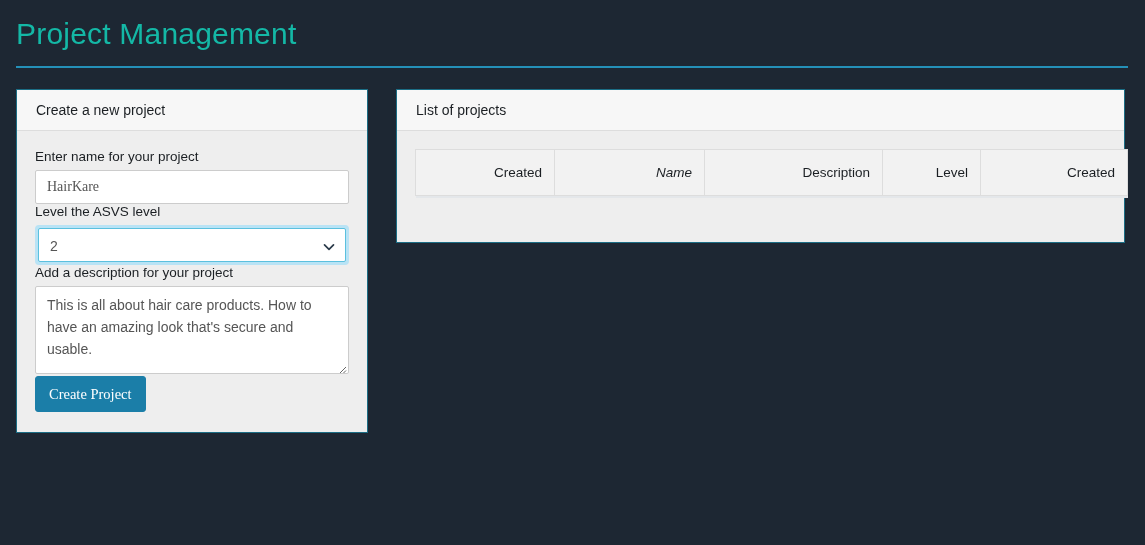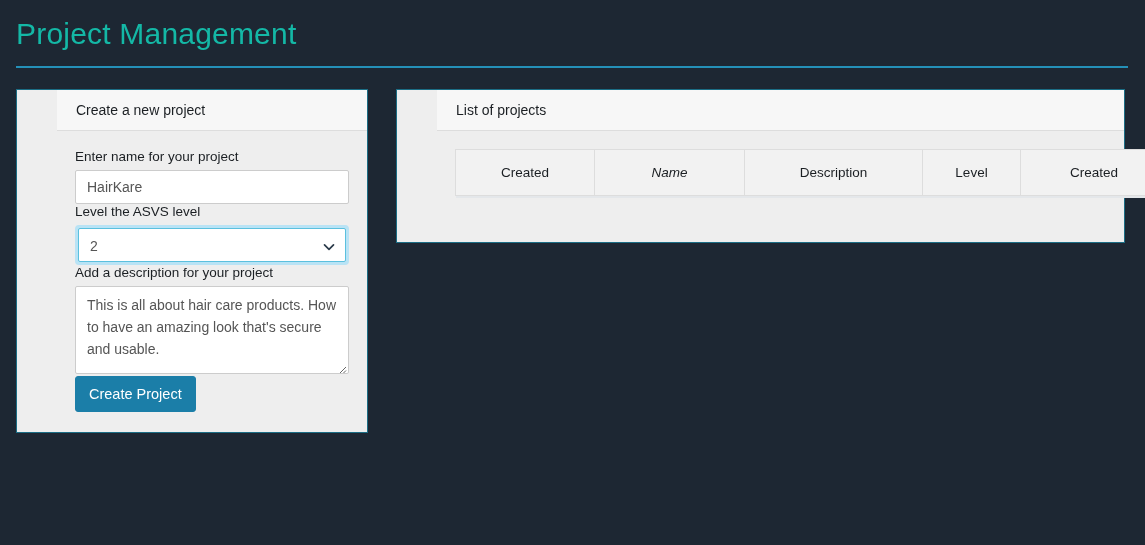--- a/index.html
+++ b/index.html
@@ -41,21 +41,20 @@
     position: relative;
     margin-top: 21px;
     padding-left: 16px;
   }
   .panel {
     position: absolute;
     top: 0;
     background: #eeeeee;
     border: 1px solid #1b6d85;
     box-sizing: border-box;
-    padding-left: 40px;
   }
   #panel-create {
     left: 16px;
     width: 352px;
   }
   #panel-list {
     left: 396px;
     width: 729px;
   }
   .panel-heading {
@@ -77,21 +76,21 @@
     font-size: 13.5px;
     color: #1b1f23;
     margin-bottom: 6px;
   }
   .text-input {
     display: block;
     box-sizing: border-box;
     width: 100%;
     height: 34px;
     padding: 6px 11px;
-    font-family: Liberation Sans, sans-serif;
+    font-family: Liberation Serif, serif;
     font-size: 14px;
     color: #555555;
     background: #ffffff;
     border: 1px solid #cccccc;
     border-radius: 2px;
     outline: none;
   }
   .select-wrap {
     position: relative;
     border: 3px solid #b9e3f5;
@@ -149,42 +148,42 @@
     width: 12px;
     height: 12px;
     pointer-events: none;
   }
   .btn-primary {
     display: inline-block;
     background: #1b7ea8;
     color: #ffffff;
     border: 1px solid #1b7ea8;
     border-radius: 3px;
-    font-family: Liberation Sans, sans-serif;
+    font-family: Liberation Serif, serif;
     font-size: 14.5px;
     line-height: 20px;
     padding: 7px 13px;
     cursor: pointer;
     margin-top: 2px;
   }
 
   
   #projects-table {
     width: 100%;
     border-collapse: collapse;
     background: transparent;
     table-layout: fixed;
   }
   #projects-table th {
     background: #f2f2f2;
     border: 1px solid #dddddd;
     font-weight: normal;
     font-size: 13.5px;
     color: #1b1f23;
-    text-align: center;
+    text-align: right;
     padding: 15px 12px;
     box-sizing: border-box;
   }
   #projects-table thead tr {
     box-shadow: 0 2px 0 0 #e4e7ea;
   }
   .col-created   { width: 139px; }
   .col-name      { width: 150px; font-style: italic; }
   .col-desc      { width: 178px; }
   .col-level     { width: 98px; }

